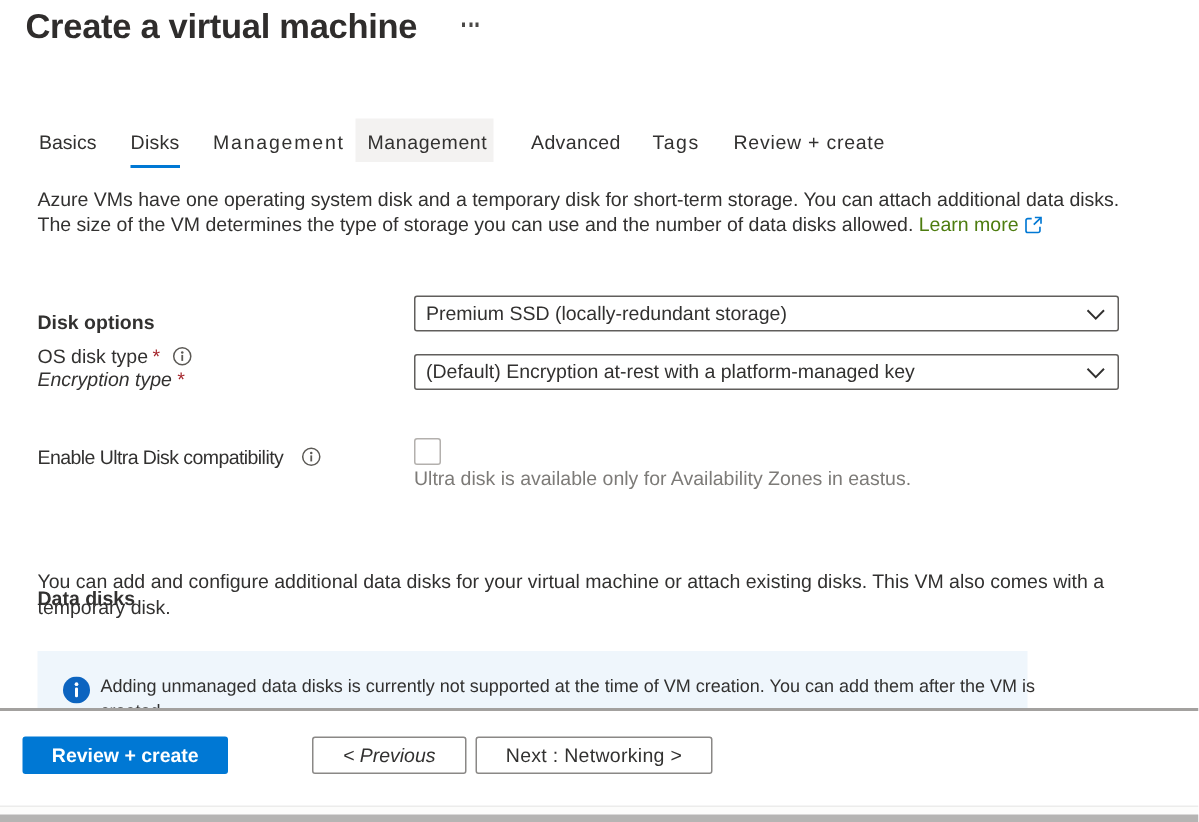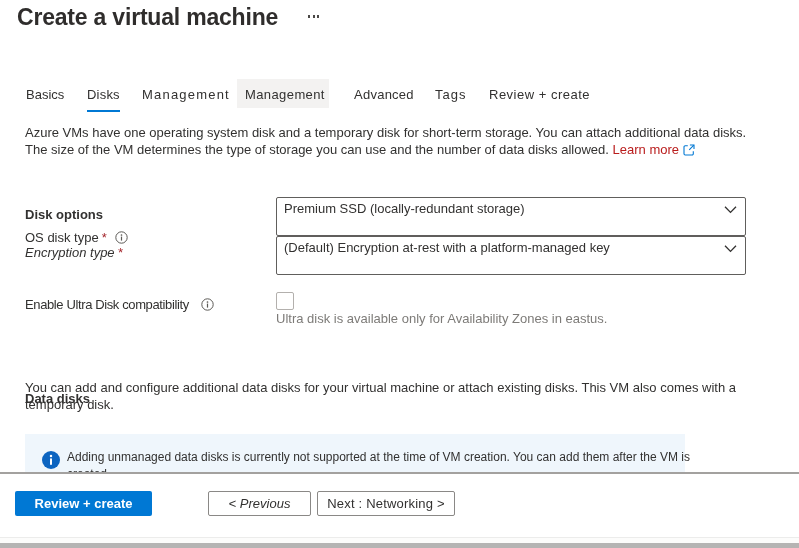--- a/index.html
+++ b/index.html
@@ -33,35 +33,35 @@
     content: ""; position: absolute; left: 0; right: 0; bottom: -11.5px;
     height: 2.8px; background: #0078d4;
   }
   .tab.hovered::before {
     content: ""; position: absolute; left: -8px; right: -4px; top: -9.3px; bottom: -7.7px;
     background: #f3f2f1; z-index: -1;
   }
 
   
   #intro { left: 25px; top: 124px; font-size: 13px; line-height: 17px; color: #323130; }
-  a.link { color: #b91c1c; text-decoration: none; cursor: pointer; }
+  a.link { color: #4d7c0f; text-decoration: none; cursor: pointer; }
   .ext-icon { display: inline-block; vertical-align: -2px; margin-left: 4px; line-height: 0; }
 
   
   .section-h { font-size: 13px; font-weight: 700; color: #323130; margin-top: 37px; }
   #disk-options-h { left: 25px; top: 170px; }
   #data-disks-h { left: 25px; top: 354px; }
 
   
   .field-label { position: absolute; left: 25px; font-size: 13px; color: #323130; }
   .req { color: #a4262c; margin-left: 3px; }
   .info-icon { display: inline-block; vertical-align: -2px; margin-left: 8px; }
 
   .dropdown {
-    position: absolute; left: 276px; width: 470px; height: 39px;
+    position: absolute; left: 276px; width: 470px; height: 24px;
     border: 1px solid #605e5c; border-radius: 2px; background: #fff;
     font-size: 13px; color: #323130; line-height: 22px;
     padding-left: 7px; cursor: pointer;
   }
   .chevron { position: absolute; right: 8px; top: 8px; line-height: 0; }
 
   #os-label { top: 202px; margin-top: 28px; }
   #os-dd { top: 197px; }
   #enc-label { top: 245px; font-style: italic; }
   #enc-dd { top: 236px; }
@@ -92,21 +92,21 @@
   #footer-line { left: 0; top: 472px; width: 799px; height: 1.5px; background: #a3a19f; }
   #footer { left: 0; top: 473.5px; width: 799px; height: 63px; background: #fff; }
   .btn {
     position: absolute; top: 17.5px; height: 24.5px;
     font-family: "Liberation Sans", sans-serif; font-size: 13px;
     border-radius: 2px; cursor: pointer;
     display: flex; align-items: center; justify-content: center;
   }
   #btn-review { left: 15px; width: 137px; background: #0078d4; color: #fff; font-weight: 700; border: none; }
   #btn-prev { left: 208px; width: 103px; background: #fff; color: #323130; border: 1px solid #8a8886; font-style: italic; }
-  #btn-next { left: 317px; width: 138px; letter-spacing: 0.2px; background: #fff; color: #323130; border: 1px solid #8a8886; }
+  #btn-next { left: 317px; width: 158px; letter-spacing: 0.2px; background: #fff; color: #323130; border: 1px solid #8a8886; }
 
   #bottom-line { left: 0; top: 536.5px; width: 799px; height: 1.5px; background: #ececeb; }
   #bottom-light { left: 0; top: 538px; width: 799px; height: 5px; background: #fcfcfb; }
   #bottom-strip { left: 0; top: 543px; width: 799px; height: 5px; background: #b5b4b3; }
 </style>
 </head>
 <body>
 
 <h1 class="abs" id="page-title">Create a virtual machine</h1>
 <div class="abs" id="more-actions">

